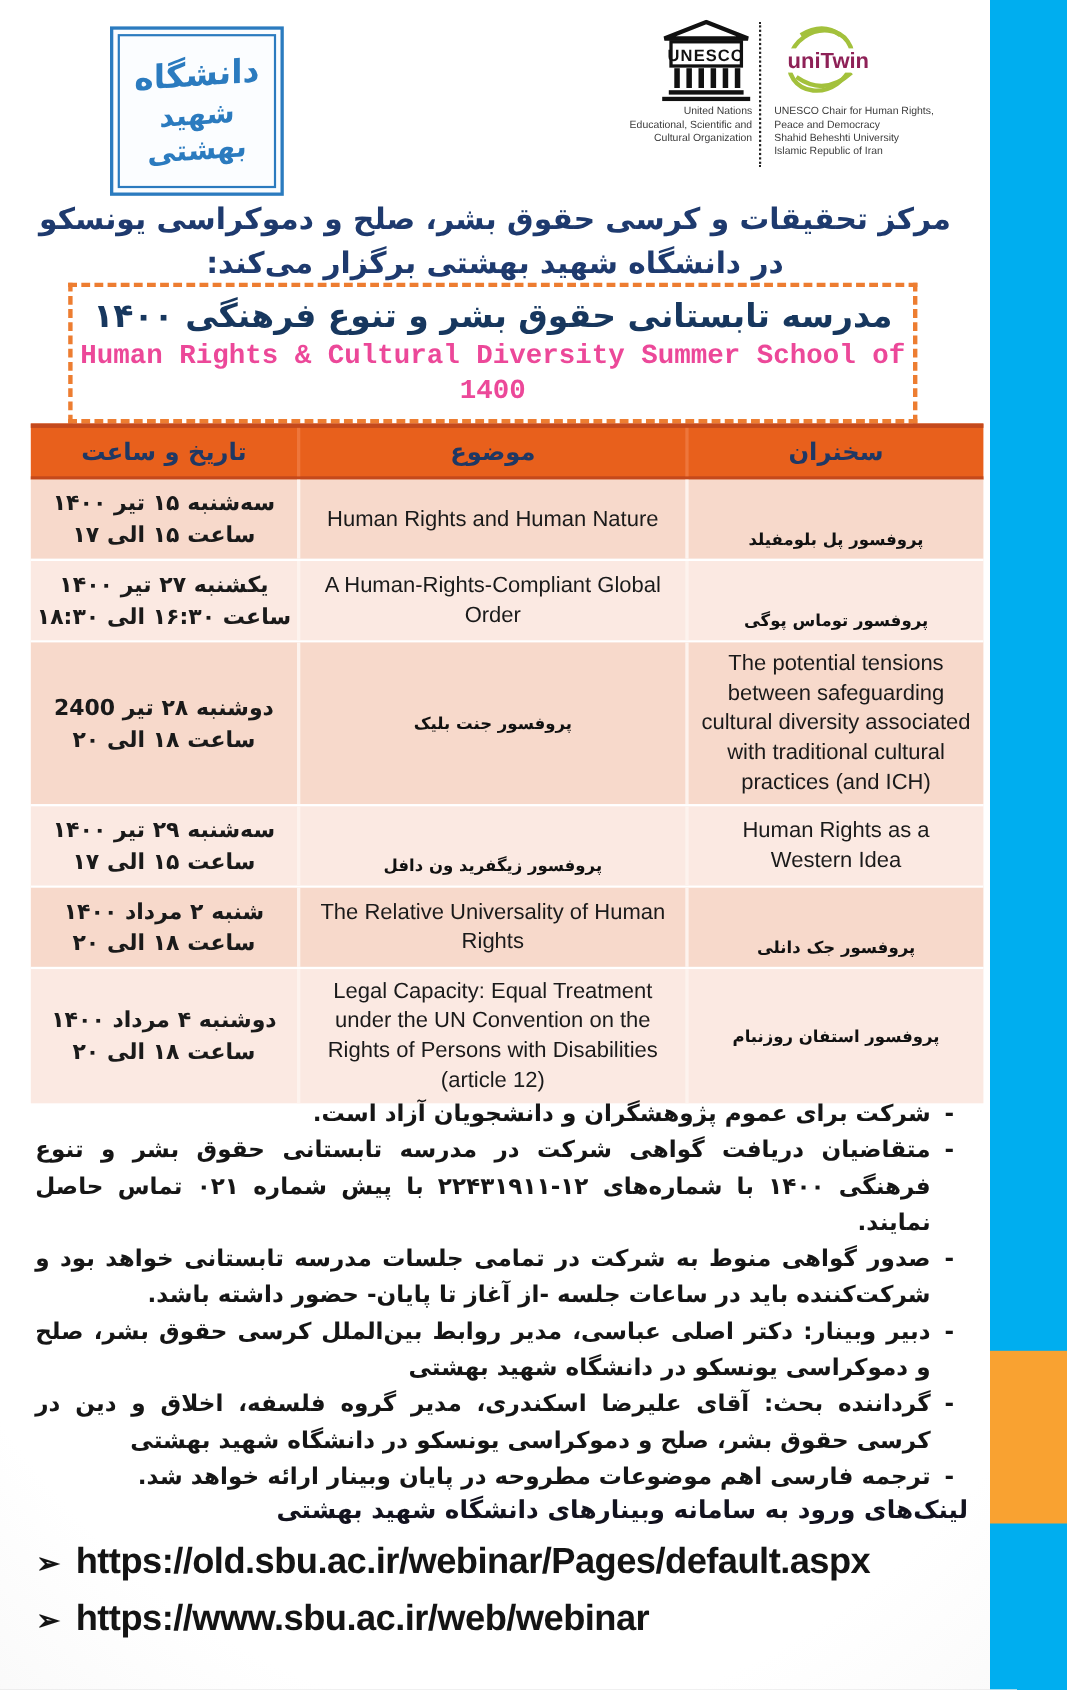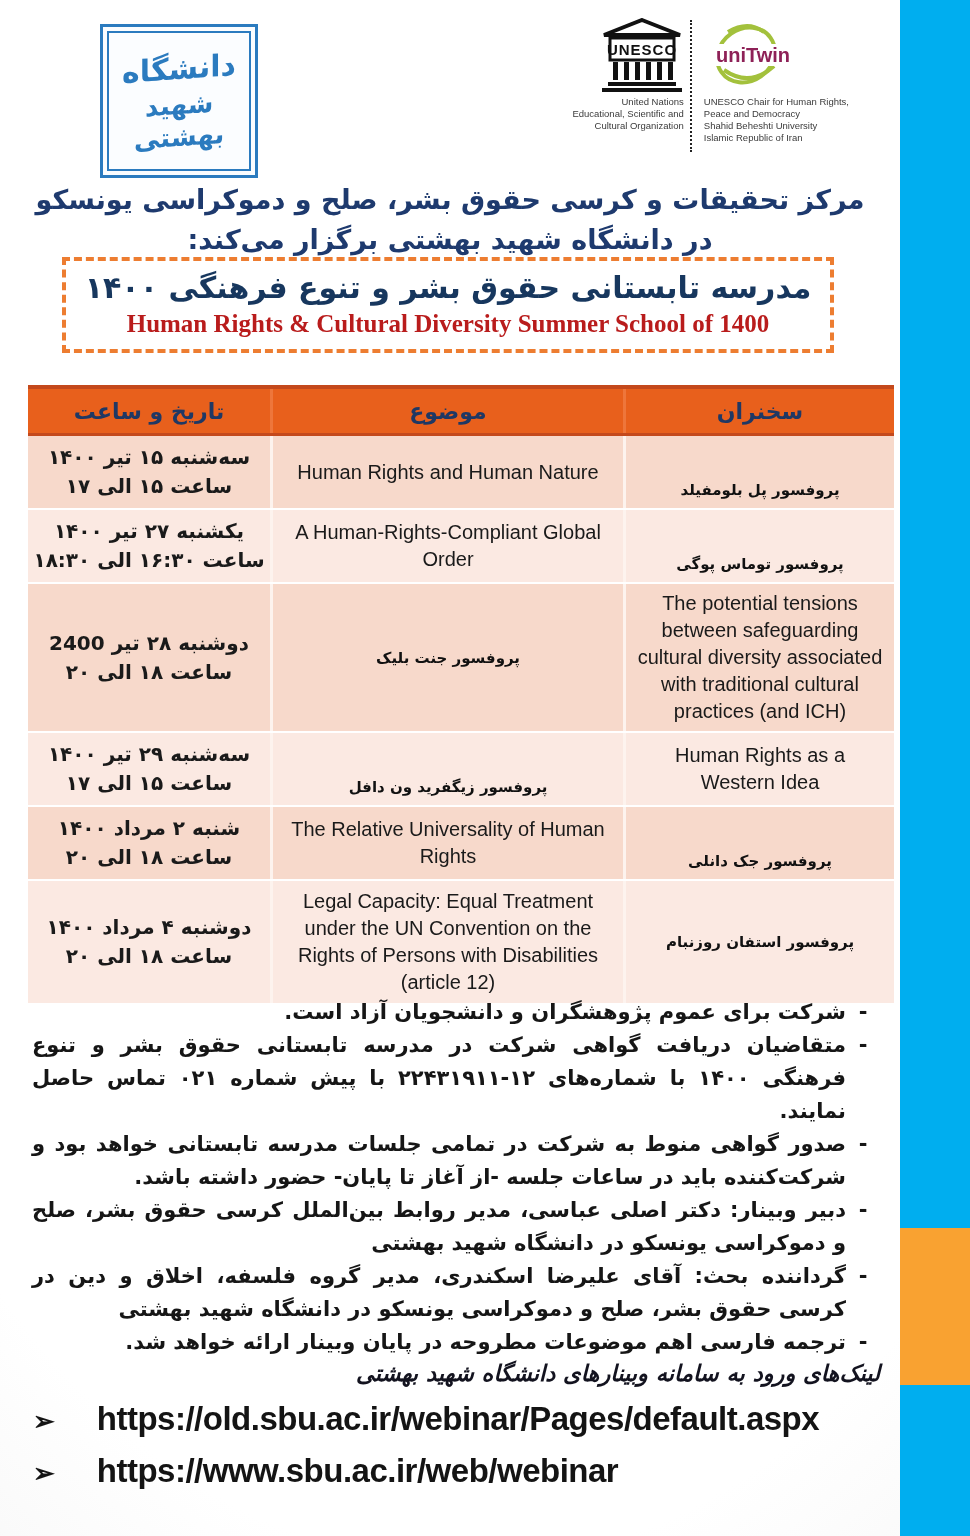--- a/index.html
+++ b/index.html
@@ -29,21 +29,21 @@
   .unesco-col .cap-line{text-align:right;}
   .unitwin-col .cap-line{text-align:left;}
 
   
   .org-heading{position:absolute;left:0;top:164px;width:900px;text-align:center;direction:rtl;margin-top:16px;}
   .org-heading div{color:#1E3A6E;font-weight:bold;font-size:27px;line-height:40px;}
 
   
   .title-box{position:absolute;left:62px;top:257px;width:772px;border:4px dashed #ED7D31;box-sizing:border-box;text-align:center;padding:7px 6px 9px 6px;background:#ffffff;}
   .title-fa{direction:rtl;color:#17375E;font-weight:bold;font-size:30px;line-height:40px;}
-  .title-en{font-family:Liberation Serif, serif;color:#b91c1c;font-weight:bold;font-size:25px;line-height:32px;}
+  .title-en{font-family:Liberation Mono, monospace;color:#ec4899;font-weight:bold;font-size:25px;line-height:32px;}
 
   
   .schedule{position:absolute;left:28px;top:385px;width:866px;}
   .t-row,.t-header{display:grid;grid-template-columns:242px 353px 271px;}
   .t-header{background:#E8601C;border-top:4px solid #C4491C;border-bottom:3px solid #C4491C;min-height:44px;}
   .h-cell{display:flex;align-items:center;justify-content:center;color:#1F3864;font-weight:bold;font-size:22px;direction:rtl;}
   .h-cell + .h-cell{border-left:3px solid #EE763B;}
   .t-row{min-height:72px;}
   .t-row:nth-child(3),.t-row:nth-child(6){min-height:122px;}
   .t-row.odd{background:#F7D9CB;}
@@ -56,25 +56,25 @@
   .cell-speaker{direction:rtl;color:#111;font-weight:bold;font-size:15px;text-align:center;padding:0 8px;}
   .t-row.short .cell-speaker{align-items:flex-end;padding-bottom:9px;}
 
   
   .notes{position:absolute;left:32px;top:996px;width:848px;direction:rtl;}
   .note{display:flex;}
   .note-dash{width:34px;text-align:center;font-weight:bold;font-size:21px;line-height:33px;color:#161616;flex:0 0 34px;}
   .note-text{flex:1;font-weight:bold;font-size:21px;line-height:33px;color:#161616;text-align:justify;text-align-last:right;}
 
   
-  .links-title{position:absolute;right:90px;top:1360px;direction:rtl;color:#13131f;font-weight:bold;font-size:22.5px;font-style:italic;}
+  .links-title{position:absolute;right:90px;top:1360px;direction:rtl;color:#13131f;font-weight:bold;font-size:22.5px;}
   .links{position:absolute;left:33px;top:1394px;width:860px;}
   .link-line{display:flex;align-items:baseline;font-family:"Liberation Sans",sans-serif;font-weight:bold;font-size:33px;line-height:49px;color:#141414;cursor:pointer;}
   .link-arrow{font-size:26px;margin-right:14px;color:#141414;}
-  .link-text{letter-spacing:-0.5px;margin-left:28px;}
+  .link-text{letter-spacing:-0.5px;}
   svg text{font-family:"Liberation Sans",sans-serif;}
 </style>
 </head>
 <body>
 
 <div class="page">
 
   <div class="sidebar">
     <div class="sidebar-orange"></div>
   </div>

